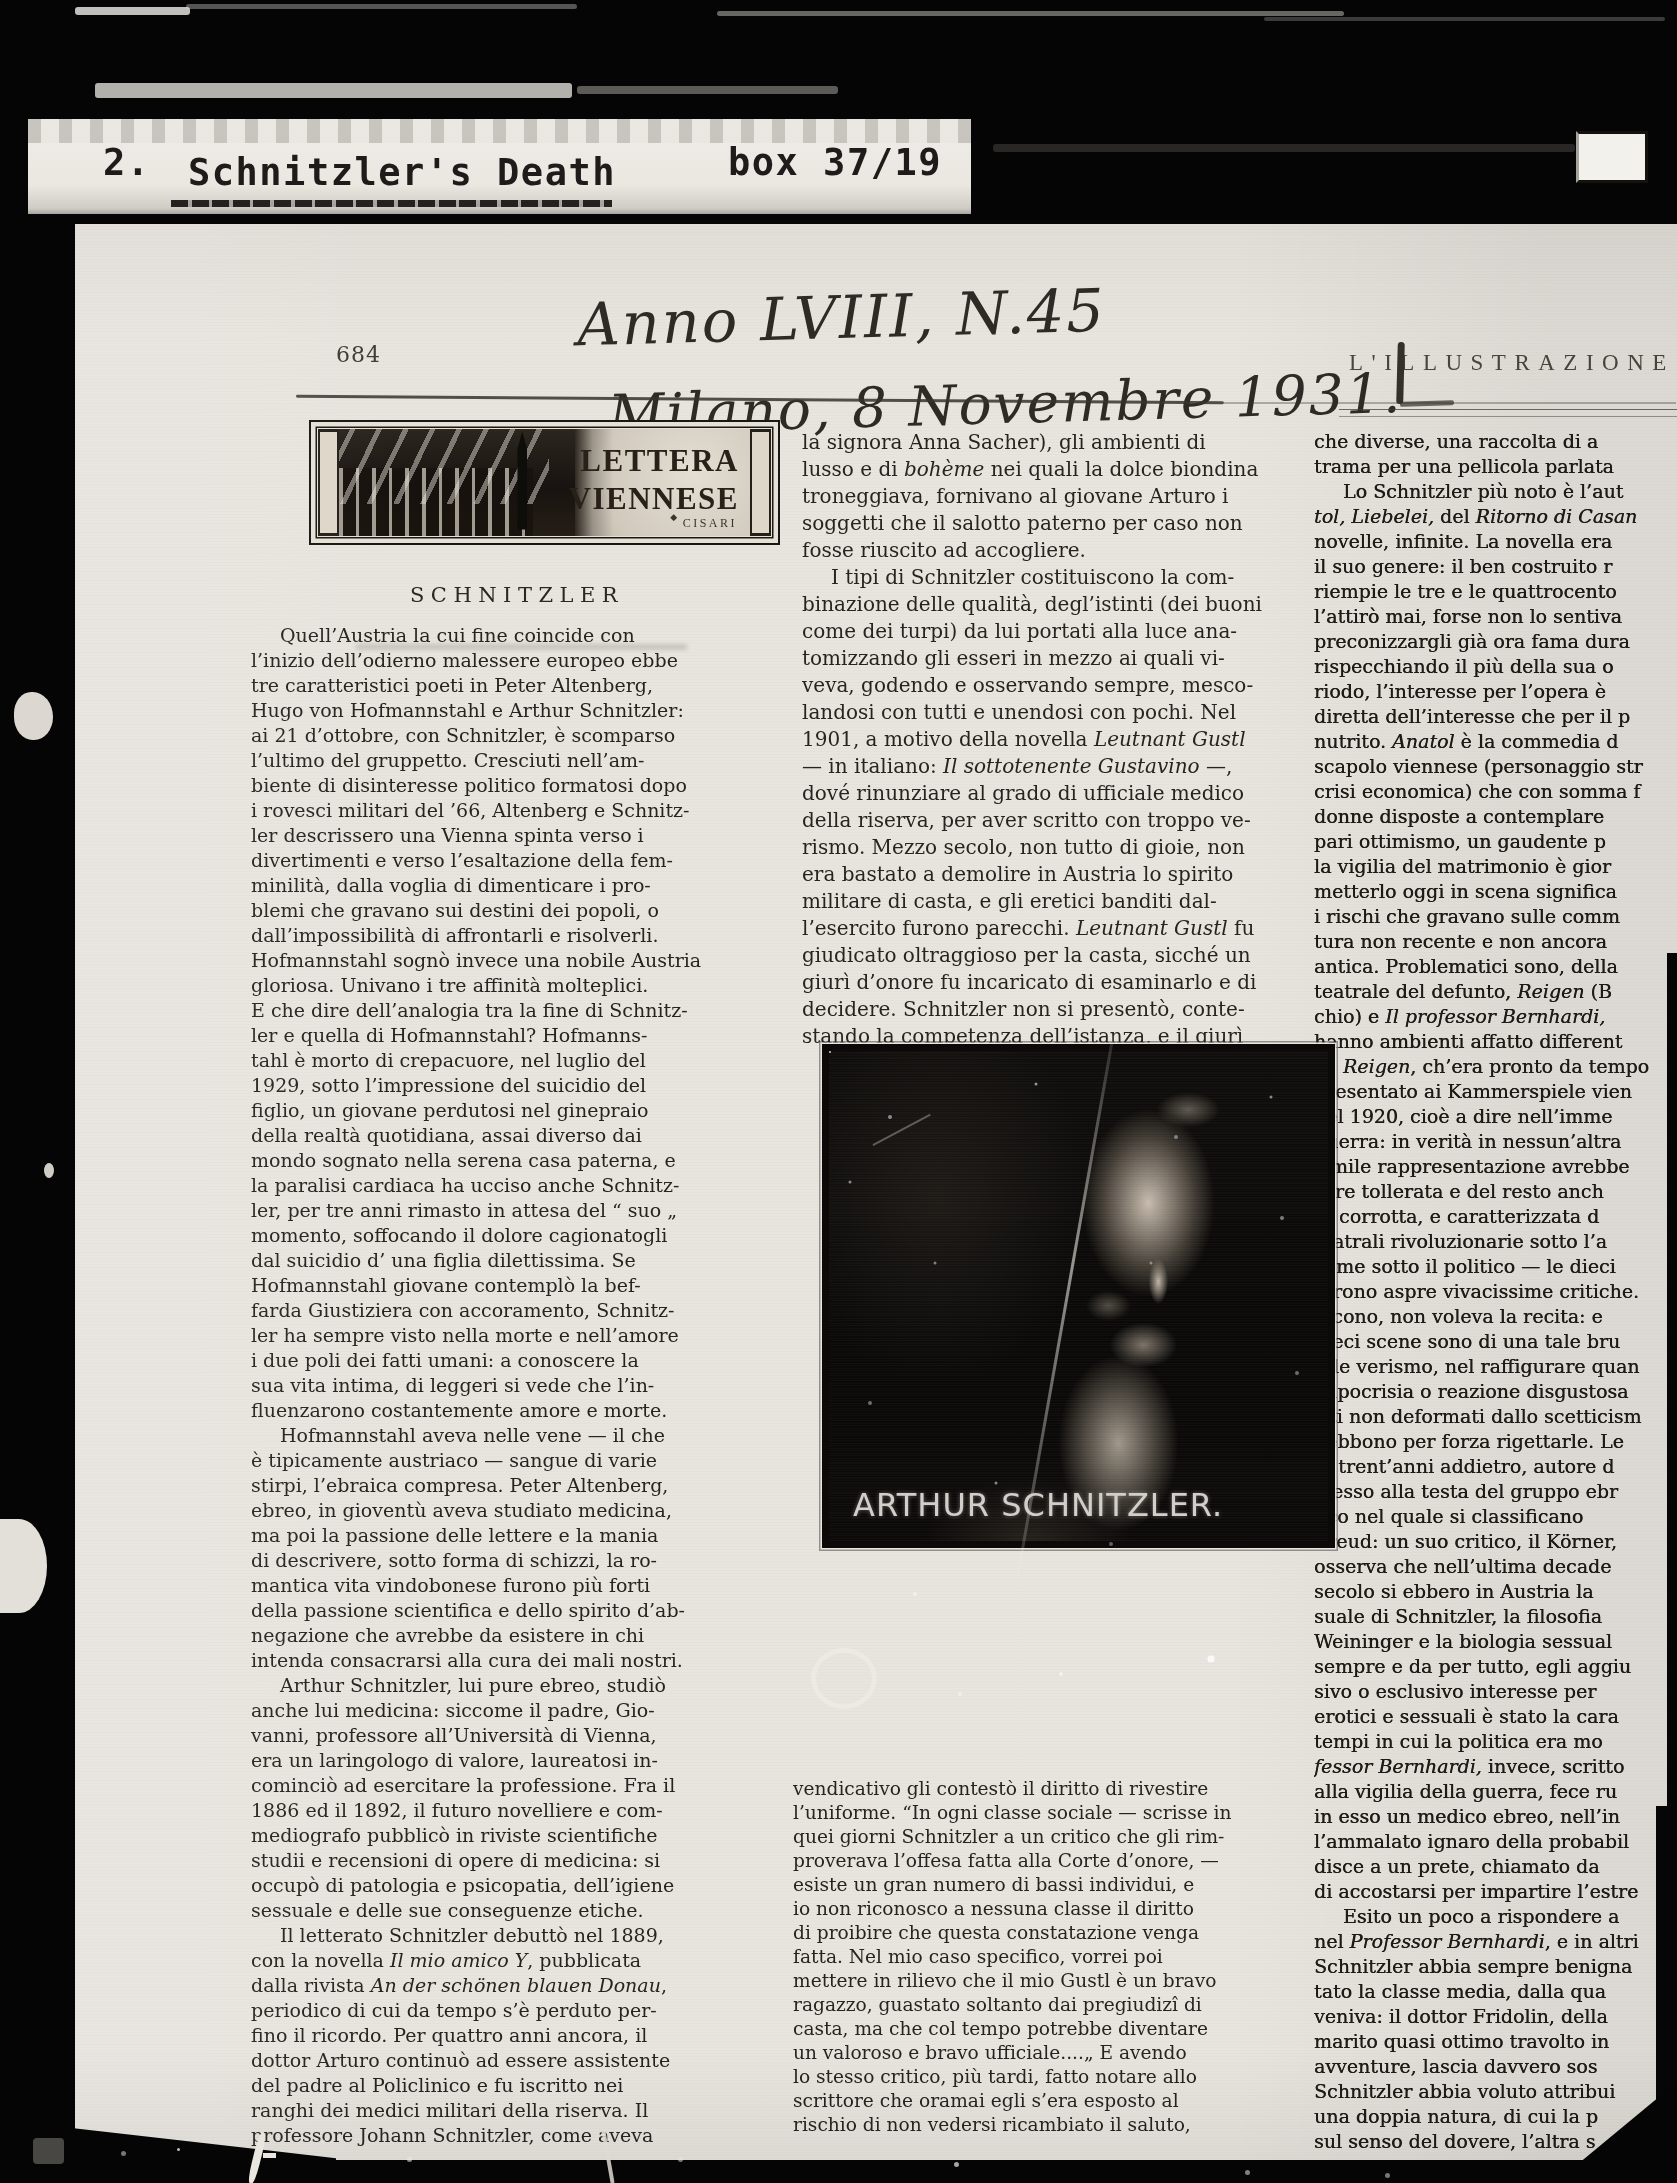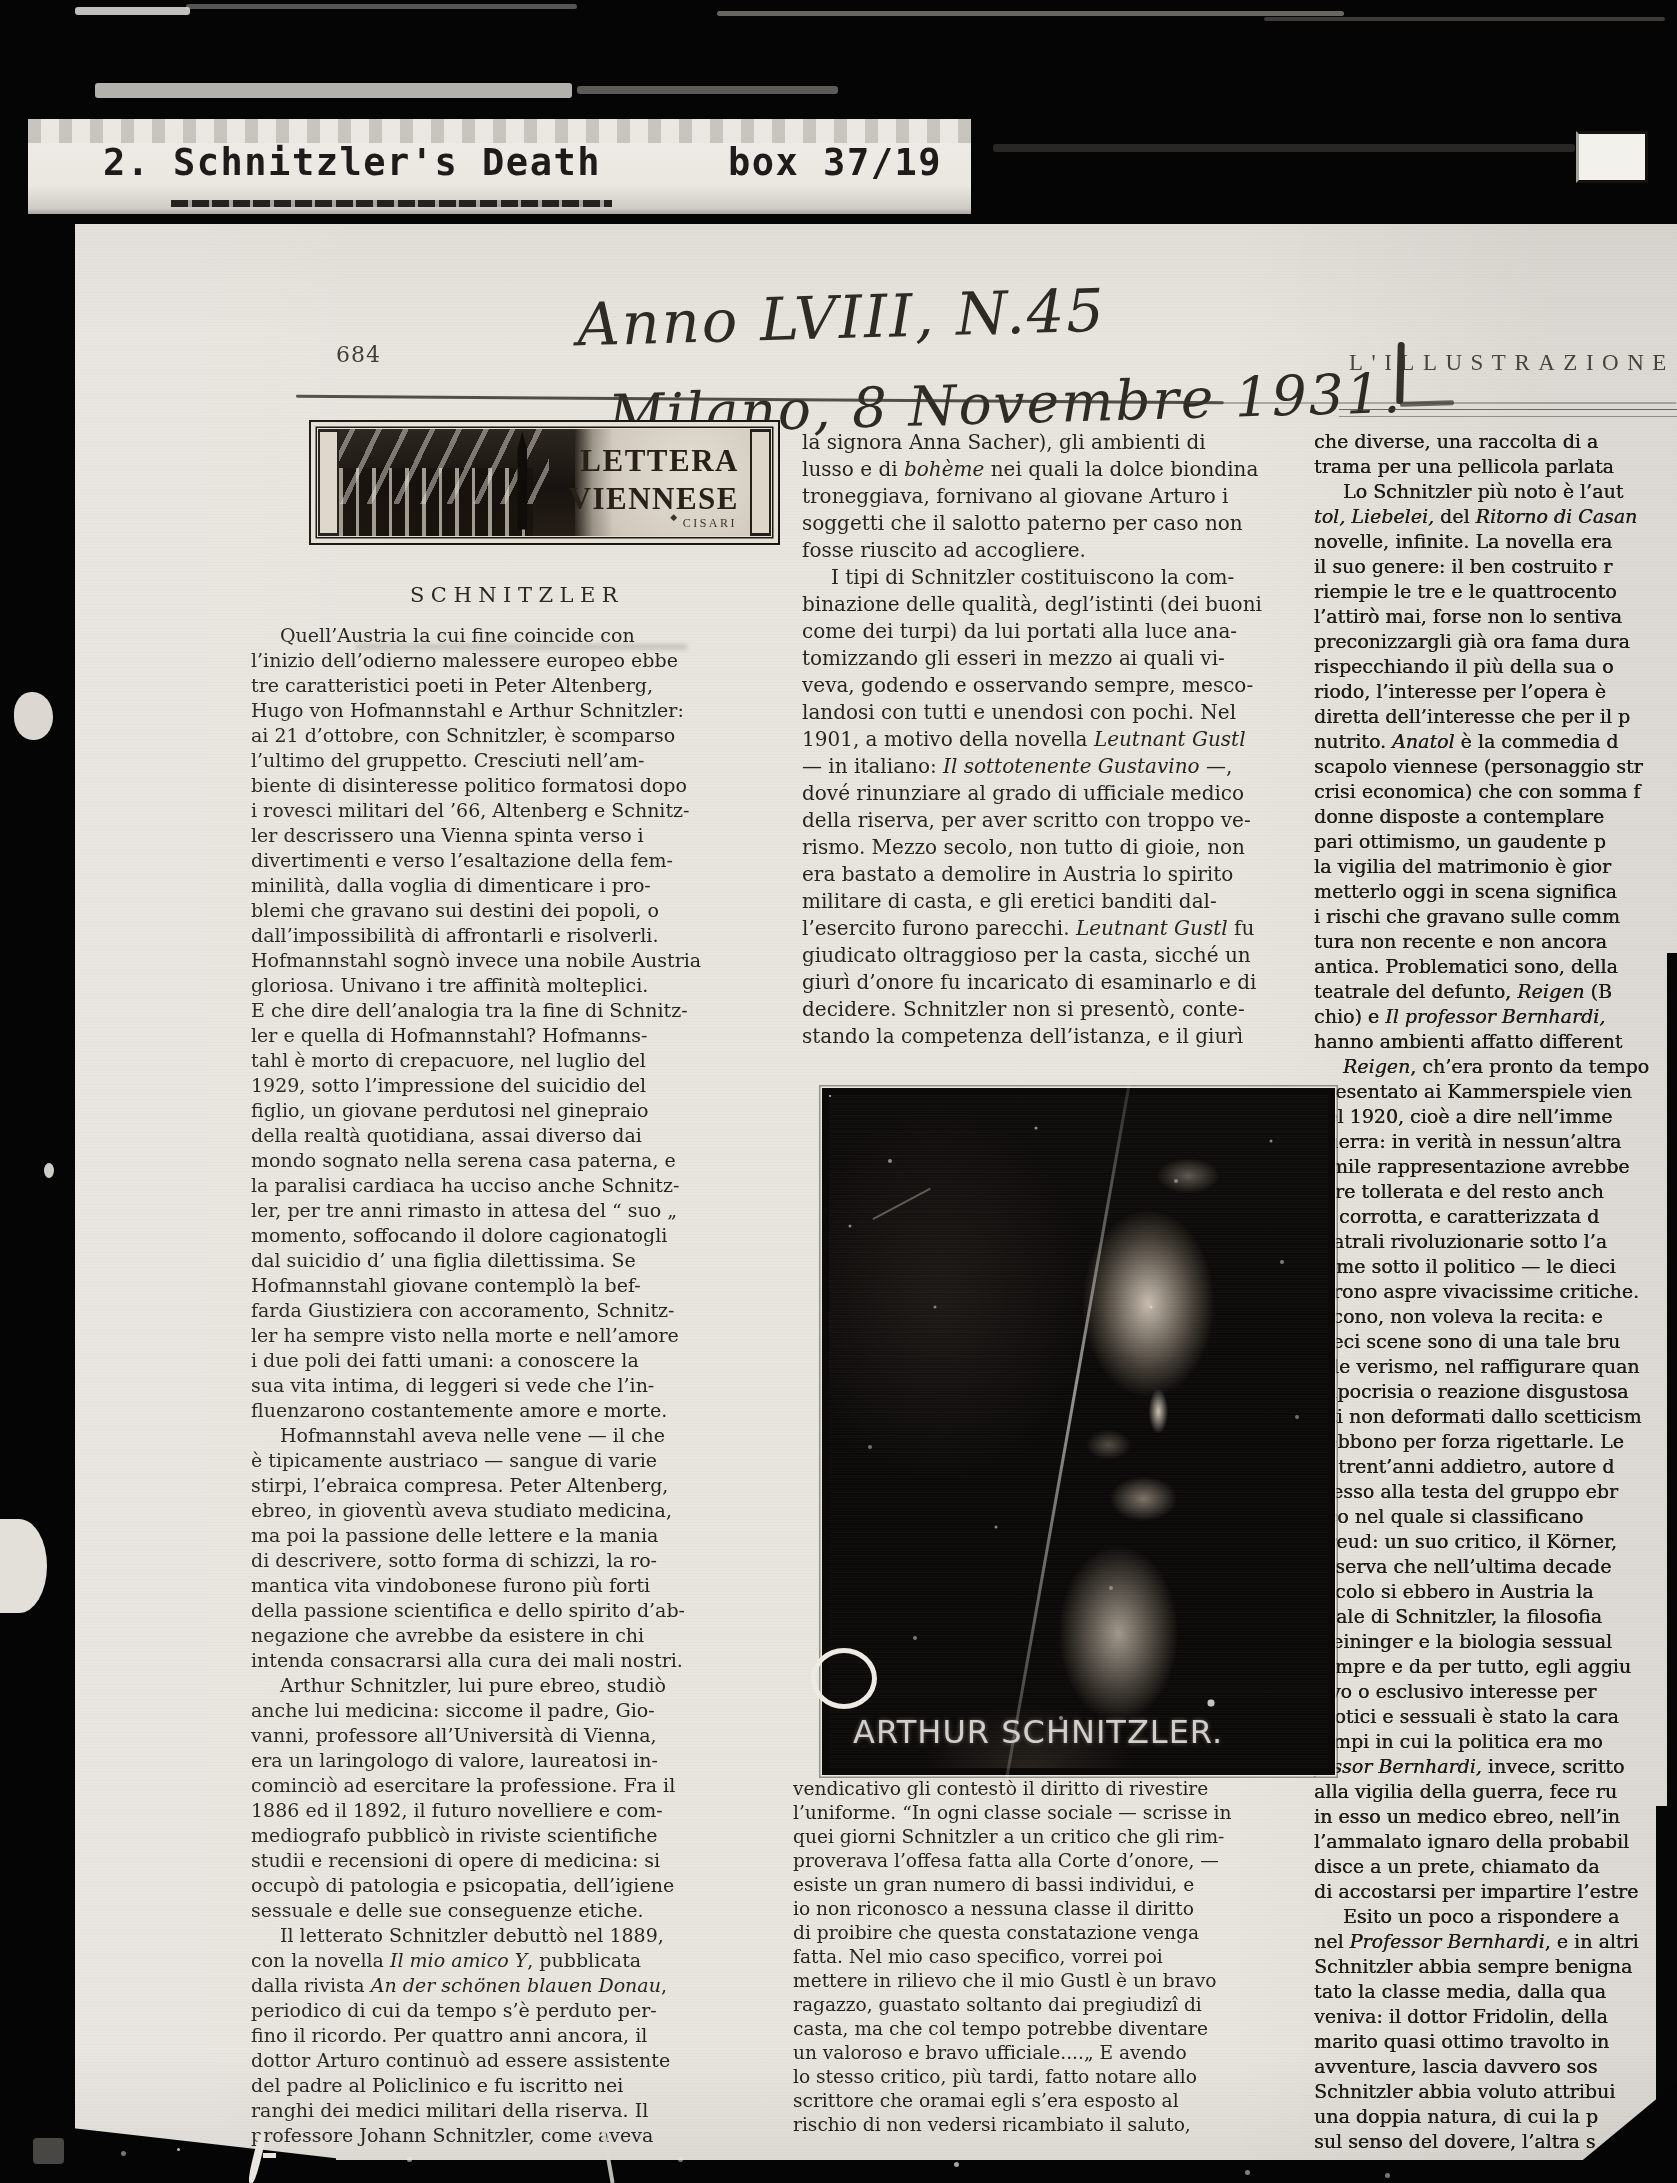--- a/index.html
+++ b/index.html
@@ -13,21 +13,21 @@
   .label{position:absolute;left:28px;top:119px;width:943px;height:95px;
     background:linear-gradient(180deg,#efede8,#eae7e1 70%,#cfccc5 94%,#a8a59e);
     overflow:hidden;}
   .label::before{content:"";position:absolute;left:0;top:0;right:0;height:24px;
     background:repeating-linear-gradient(90deg,rgba(110,106,99,.30) 0 13px,rgba(205,201,194,.12) 13px 31px);
     filter:blur(0.5px);}
   .typedrow{position:absolute;left:0;top:22px;width:100%;
     font-family:"DejaVu Sans Mono",monospace;font-weight:bold;font-size:37px;
     letter-spacing:1.5px;color:#1d1c1a;white-space:nowrap;}
   .typedrow .tnum{position:absolute;left:75px;}
-  .typedrow .ttitle{position:absolute;left:145px;}
+  .typedrow .ttitle{position:absolute;left:160px;margin-top:10px;}
   .typedrow .tbox{position:absolute;left:700px;}
   .tunderline{position:absolute;left:143px;top:81px;width:441px;height:6.5px;
     background:repeating-linear-gradient(90deg,#232220 0 17px,rgba(35,34,32,.25) 17px 20.6px);}
 
   
   .stampbox{position:absolute;left:1576px;top:131px;width:66px;height:46px;
     background:#f3f1ec;border:3.5px solid #14110e;border-left-color:rgba(20,17,14,.35);z-index:4;}
 
   
   .page{position:absolute;left:75px;top:224px;width:1602px;height:1959px;
@@ -100,21 +100,21 @@
   .tl.nj::after{width:0;}
   .tl.ind{text-indent:29px;}
   .tl .it{font-style:italic;}
   .col1{left:176px;top:399px;width:532px;font-size:19px;line-height:25px;}
   .col2t{left:727px;top:205px;width:494px;font-size:20px;line-height:27px;}
   .col2b{left:718px;top:1553px;width:502px;font-size:18.6px;line-height:24px;}
   .col3{left:1239px;top:205px;width:381px;font-size:19px;line-height:25px;
     text-shadow:0.3px 0 0 currentColor;color:#1f1b17;}
 
   
-  .photo{position:absolute;left:747px;top:864px;width:513px;height:687px;
+  .photo{position:absolute;left:747px;top:820px;width:513px;height:504px;
     border:7px solid #0b0a09;box-sizing:border-box;
     box-shadow:0 0 0 1.5px rgba(244,242,236,.9),0 0 0 3px rgba(44,40,35,.45);
     background:
       radial-gradient(45px 25px at 72% 12%,rgba(190,178,160,.45),transparent 70%),
       radial-gradient(85px 120px at 64% 31%,rgba(214,202,186,.92),rgba(140,128,112,.4) 55%,transparent 78%),
       radial-gradient(18px 10px at 60% 39%,rgba(8,6,5,.95),transparent 80%),
       radial-gradient(18px 10px at 73% 38%,rgba(8,6,5,.95),transparent 80%),
       radial-gradient(13px 30px at 66% 47%,rgba(225,214,198,.9),transparent 75%),
       radial-gradient(30px 20px at 56% 52%,rgba(150,138,122,.5),transparent 75%),
       radial-gradient(45px 30px at 63% 60%,rgba(185,172,154,.65),transparent 75%),

